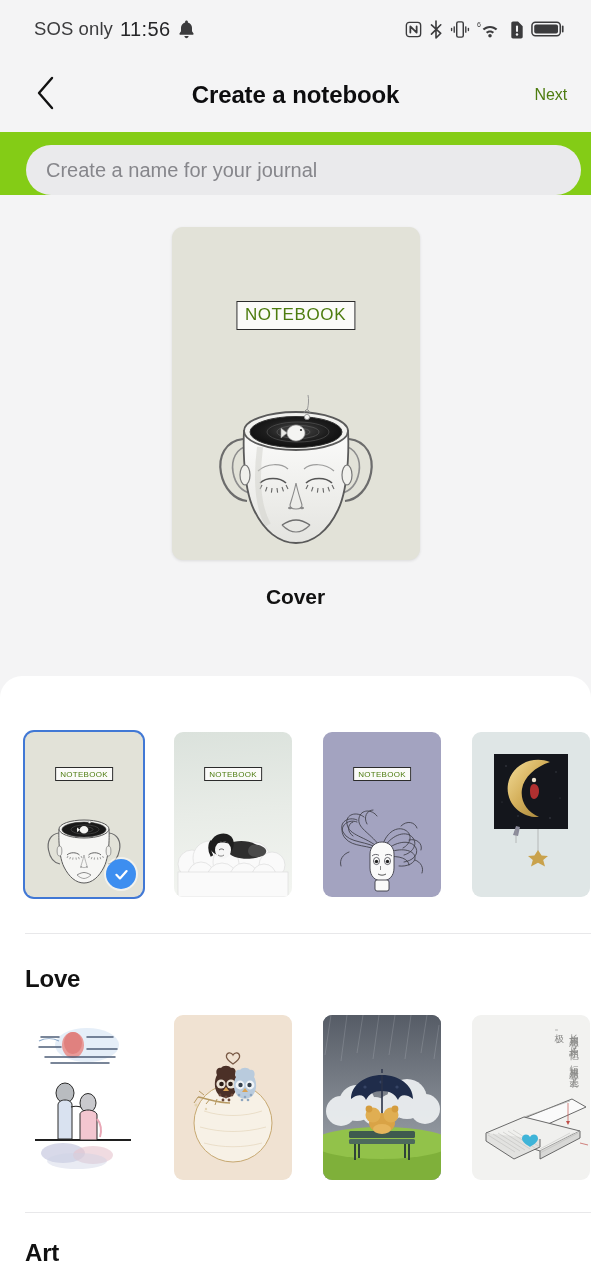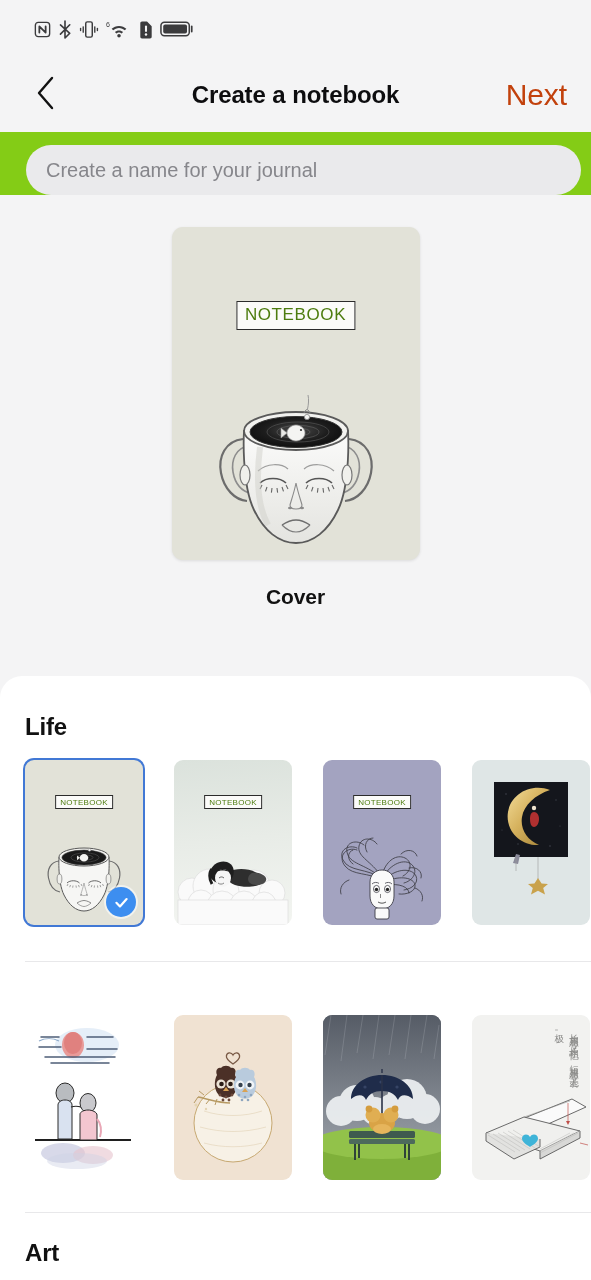--- a/index.html
+++ b/index.html
@@ -62,22 +62,22 @@
     left: 0; right: 0;
     text-align: center;
     font-size: 24px;
     font-weight: 700;
     color: #0d0d0f;
     letter-spacing: -0.1px;
     pointer-events: none;
   }
   #next-button {
     margin-left: auto;
-    font-size: 30px;
-    color: #c2410c;
+    font-size: 16px;
+    color: #4d7c0f;
     cursor: pointer;
     letter-spacing: -0.1px;
   }
 
   
   #name-field-wrap {
     padding: 13px 10px 0 26px;
     background: #84cc16;
   }
   #name-input {
@@ -185,20 +185,30 @@
     margin-left: 25px;
   }
 
   
   .art { position:absolute; inset:0; }
 </style>
 </head>
 <body>
 
 <div id="status-bar">
+  <div class="status-left">
+    <span class="carrier">SOS only</span>
+    <span class="clock">11:56</span>
+    <span>
+      <svg class="sicon" width="17" height="19" viewBox="0 0 17 19" fill="#3b3b3d">
+        <path d="M8.5 0.6c-.8 0-1.4.6-1.4 1.3v.5C4.7 3 3 5.2 3 7.8v3.4L1.5 13.6c-.3.5 0 1.1.6 1.1h12.8c.6 0 .9-.6.6-1.1L14 11.2V7.8c0-2.6-1.7-4.8-4.1-5.4v-.5c0-.7-.6-1.3-1.4-1.3z"></path>
+        <path d="M6.4 16c.2 1.3 1.1 2.2 2.1 2.2s1.9-.9 2.1-2.2H6.4z"></path>
+      </svg>
+    </span>
+  </div>
   <div class="status-right">
     <span>
       <svg class="sicon" width="17" height="17" viewBox="0 0 20 20" fill="none" stroke="#3b3b3d" stroke-width="1.6">
         <rect x="1.6" y="1.6" width="16.8" height="16.8" rx="3.4"></rect>
         <path d="M6.3 13.6V6.4l7.4 7.2V6.4" stroke-width="2.1" stroke-linecap="round" stroke-linejoin="round"></path>
       </svg>
     </span>
     <span>
       <svg class="sicon" width="14" height="19" viewBox="0 0 14 20" fill="none" stroke="#3b3b3d" stroke-width="1.7" stroke-linejoin="round" stroke-linecap="round">
         <path d="M7 1v18l5-5L2.2 5.2M2.2 14.8L12 5"></path>
@@ -313,21 +323,20 @@
 
       <path d="M88 220c-4 32-2 60 8 78" fill="none" stroke="#cfcfc9" stroke-width="6" opacity=".5"></path>
     </svg>
   </div>
   <div id="cover-label">Cover</div>
 </div>
 
 <div id="sheet">
 
   <div class="section" style="padding-top:37px;">
-    <div class="section-title">Life</div>
     <div class="thumb-row">
 
       <div class="thumb selected" style="background:#e2e2d8;">
         <div class="nb-badge" style="top:35px;font-size:8px;letter-spacing:.3px;padding:1.5px 4px;border-width:1px;">NOTEBOOK</div>
         <svg class="art" viewBox="0 0 118 165">
           <path d="M34 101c-9 1-12 9-10.5 17S29 131 35 132" fill="none" stroke="#6c6c6c" stroke-width="1.2"></path>
           <path d="M84 101c9 1 12 9 10.5 17S89 131 83 132" fill="none" stroke="#6c6c6c" stroke-width="1.2"></path>
           <path d="M34 97c0 0-1.5 25 5 38 5 10 12 16 20 16s15-6 20-16c6.5-13 5-38 5-38z" fill="#f6f6f4" stroke="#5a5a5a" stroke-width="1"></path>
           <ellipse cx="59" cy="97" rx="25" ry="9" fill="#f2f2ef" stroke="#5a5a5a" stroke-width="1"></ellipse>
           <ellipse cx="59" cy="97.5" rx="22" ry="7.4" fill="#191919" stroke="#333" stroke-width=".6"></ellipse>
@@ -446,20 +455,21 @@
           <path d="M66 118l3.6 5.6 6.4.4-4.8 4 1.8 6.4-7-3.6-7 3.6 1.8-6.4-4.8-4 6.4-.4z" fill="#c9a24c"></path>
         </svg>
       </div>
 
     </div>
   </div>
 
   <div class="divider" style="margin-top:36px;"></div>
 
   <div class="section" style="padding-top:31px;">
+    <div class="section-title">Love</div>
     <div class="thumb-row" style="margin-top:22px;">
 
       <div class="thumb" style="background:#ffffff;">
         <svg class="art" viewBox="0 0 118 165">
           <ellipse cx="62" cy="30" rx="32" ry="17" fill="#dfeaf6" opacity=".8"></ellipse>
           <ellipse cx="48" cy="30" rx="11" ry="13" fill="#e89a98"></ellipse>
           <ellipse cx="48" cy="28" rx="9" ry="11" fill="#e0817f"></ellipse>
           <g stroke="#4d5d77" stroke-width="1.5" stroke-linecap="round" fill="none">
             <path d="M16 22h18"></path>
               <path d="M62 22h26"></path>

